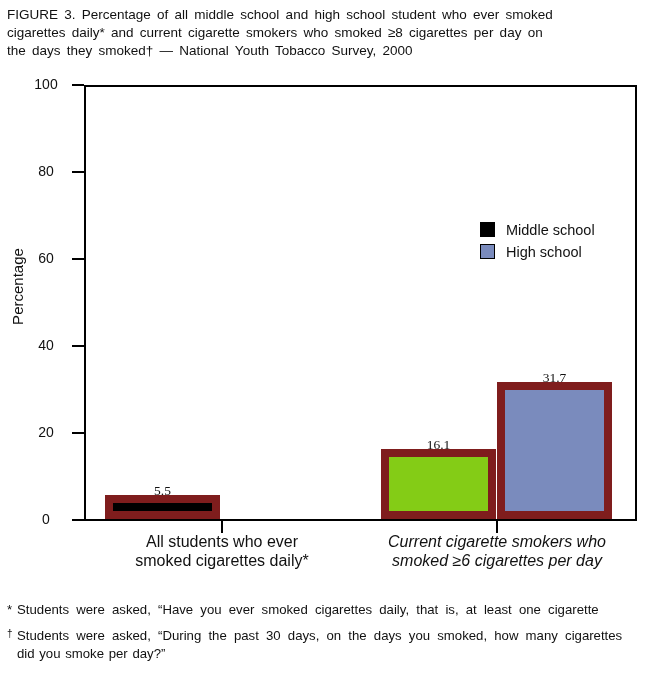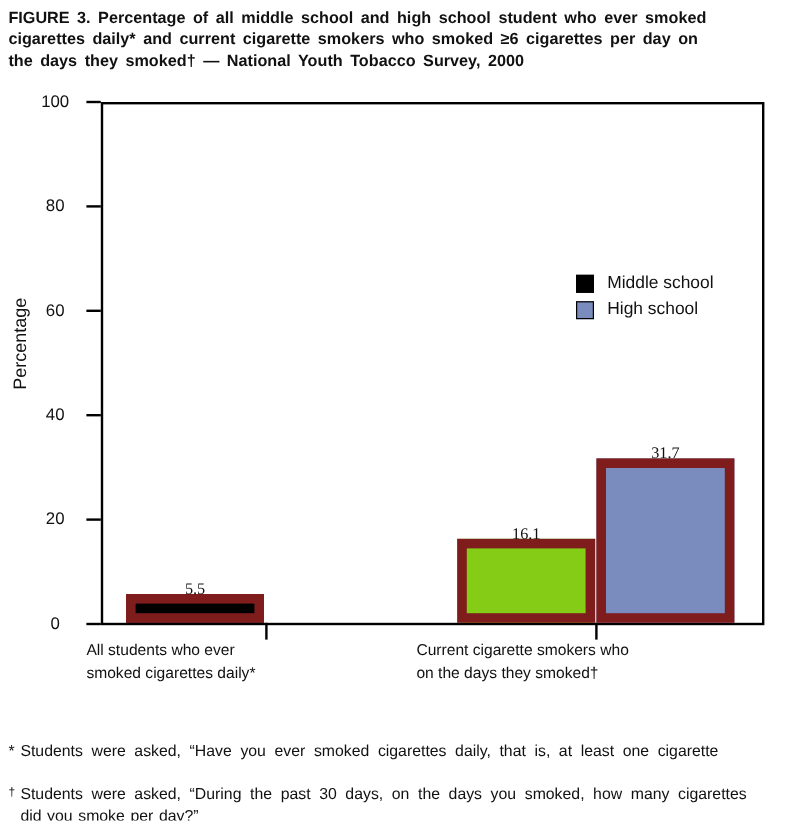--- a/index.html
+++ b/index.html
@@ -1,69 +1,69 @@
 <!DOCTYPE html>
 <html><head>
 <meta charset="utf-8">
 <style>
   html,body{margin:0;padding:0;background:#fff;}
   .figure{
     position:relative;width:658px;height:684px;background:#fff;overflow:hidden;
     font-family:"Liberation Sans",sans-serif;color:#111;
   }
   
-  .title{position:absolute;left:7px;top:6px;font-size:13.5px;font-weight:bold;
+  .title{position:absolute;left:7px;top:6px;font-size:13.5px;font-weight:normal;
          line-height:18px;word-spacing:2.5px;}
   .title div{white-space:nowrap;}
 
   
   .ylabel{position:absolute;left:-43px;top:278px;width:120px;text-align:center;
           transform:rotate(-90deg);font-size:15px;}
 
   
   .plot{position:absolute;left:84px;top:85px;width:553px;height:436px;
         border:2px solid #000;box-sizing:border-box;}
 
   .bar{position:absolute;bottom:0;width:115px;box-sizing:border-box;border:8px solid #7f1d1d;font-family:Liberation Serif, serif;}
   .bar .val{position:absolute;top:-20px;left:50%;transform:translateX(-50%);
             font-size:13.5px;font-weight:normal;white-space:nowrap;color:#111;}
 
   .ytick{position:absolute;left:72px;width:12px;height:2px;background:#000;}
   .yticklabel{position:absolute;left:24px;width:44px;text-align:center;font-size:14px;}
 
   .xtick{position:absolute;top:519px;width:2px;height:14px;background:#000;}
 
-  .cat{position:absolute;top:532px;text-align:left;font-size:13px;line-height:19px;}
+  .cat{position:absolute;top:532px;text-align:center;font-size:16px;line-height:19px;}
   .cat-0{left:72px;width:300px;}
-  .cat-1{left:347px;width:300px;}
+  .cat-1{left:347px;width:300px;font-style:italic;}
 
   
   .legend{position:absolute;left:448px;top:222px;}
-  .legend-row{display:flex;align-items:flex-end;height:22px;padding-left:32px;}
+  .legend-row{display:flex;align-items:flex-start;height:22px;padding-left:32px;}
   .swatch{width:15px;height:15px;border:1.5px solid #000;box-sizing:border-box;
           margin-right:11px;flex:0 0 auto;}
   .legend-label{font-size:14.5px;white-space:nowrap;}
 
   
   .footnotes{position:absolute;left:7px;top:601px;width:646px;font-size:13.2px;
              line-height:18.5px;}
-  .footnote{margin-bottom:5px;margin-top:16px;}
+  .footnote{margin-bottom:5px;}
   .fn-line1{word-spacing:3.5px;white-space:nowrap;}
   .fn-line2{padding-left:10px;word-spacing:1px;}
   .marker{display:inline-block;width:10px;}
   .footnote-1 .marker{font-size:10px;vertical-align:3px;}
 </style>
 </head>
 <body>
 
 <div class="figure">
 
   <div class="title">
     <div>FIGURE 3. Percentage of all middle school and high school student who ever smoked</div>
-    <div>cigarettes daily* and current cigarette smokers who smoked ≥6 cigarettes per day on</div>
+    <div>cigarettes daily* and current cigarette smokers who smoked ≥8 cigarettes per day on</div>
     <div>the days they smoked† — National Youth Tobacco Survey, 2000</div>
   </div>
 
   <div class="ylabel">Percentage</div>
 
   <div class="ytick" style="top:84px"></div>
   <div class="ytick" style="top:171px"></div>
   <div class="ytick" style="top:258px"></div>
   <div class="ytick" style="top:345px"></div>
   <div class="ytick" style="top:432px"></div>
@@ -90,21 +90,21 @@
 
   <div class="xtick" style="left:221px"></div>
   <div class="xtick" style="left:496px"></div>
 
   <div class="cat cat-0">
     <div>All students who ever</div>
     <div>smoked cigarettes  daily*</div>
   </div>
   <div class="cat cat-1">
     <div>Current cigarette smokers who</div>
-    <div>on the days they smoked†</div>
+    <div>smoked ≥6 cigarettes per day</div>
   </div>
 
   <div class="legend">
     <div class="legend-row">
       <span class="swatch" style="background: rgb(0, 0, 0);"></span>
       <span class="legend-label">Middle school</span>
     </div>
     <div class="legend-row">
       <span class="swatch" style="background: rgb(122, 139, 189);"></span>
       <span class="legend-label">High school</span>

